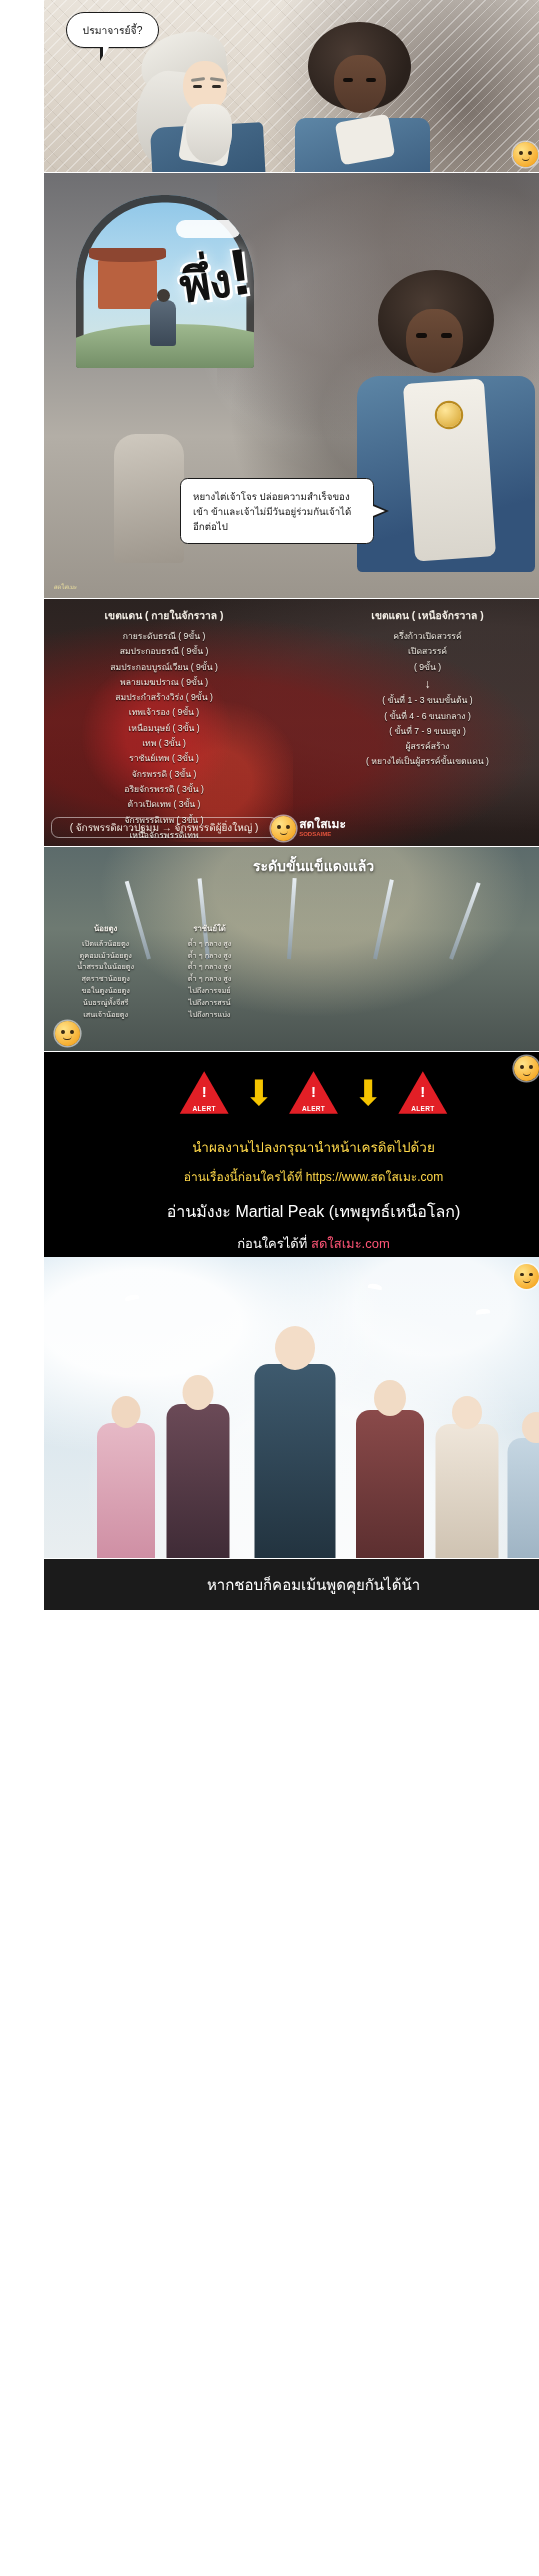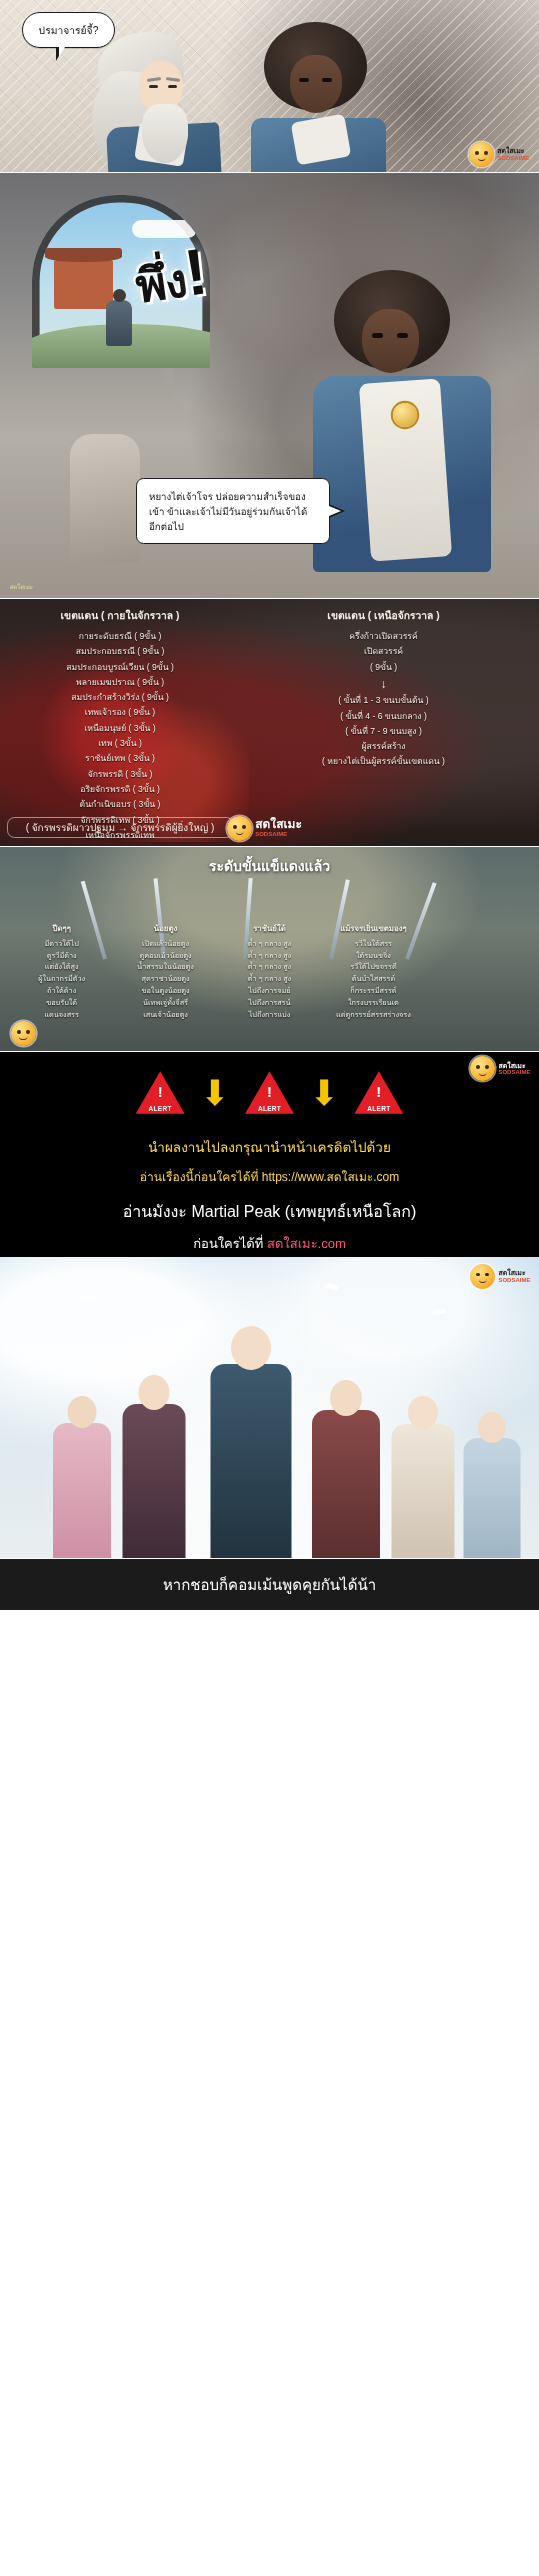--- a/index.html
+++ b/index.html
@@ -3,21 +3,21 @@
 <meta charset="utf-8">
 <style>
   * { box-sizing: border-box; }
   html, body { margin: 0; padding: 0; }
   body {
     width: 539px;
     background: #ffffff;
     font-family: "Liberation Sans", sans-serif;
     -webkit-font-smoothing: antialiased;
   }
-  .page { position: relative; width: 539px; }
+  .page { position: relative; width: 539px; padding-left: 44px; }
 
   
   .panel1 {
     position: relative;
     width: 539px; height: 173px;
     background:
       radial-gradient(circle at 78% 60%, rgba(40,30,28,.55) 0%, rgba(40,30,28,0) 48%),
       linear-gradient(180deg, #e9e3da 0%, #ded6cb 55%, #cfc6ba 100%);
     overflow: hidden;
     border-bottom: 1.6px solid #ffffff;
@@ -444,21 +444,21 @@
         <div>สมประกอบธรณี ( 9ขั้น )</div>
         <div>สมประกอบบูรณ์เวียน ( 9ขั้น )</div>
         <div>พลายเมฆปราณ ( 9ขั้น )</div>
         <div>สมประกำสร้างวิร่ง ( 9ขั้น )</div>
         <div>เทพเจ้ารอง ( 9ขั้น )</div>
         <div>เหนือมนุษย์ ( 3ขั้น )</div>
         <div>เทพ ( 3ขั้น )</div>
         <div>ราชันย์เทพ ( 3ขั้น )</div>
         <div>จักรพรรดิ ( 3ขั้น )</div>
         <div>อริยจักรพรรดิ ( 3ขั้น )</div>
-        <div>ต้นกำเนิขอบร ( 3ขั้น )</div>
+        <div>ต้าวเปิดเทพ ( 3ขั้น )</div>
         <div>จักรพรรดิเทพ ( 3ขั้น )</div>
         <div>เหนือจักรพรรดิเทพ</div>
       </div>
     </div>
 
     <div class="footnote">( จักรพรรดิผาวปฐมม  →  จักรพรรดิผู้ยิ่งใหญ่ )</div>
 
     <div class="col colR">
       <div class="colhead">เขตแดน ( เหนือจักรวาล )</div>
       <div class="lvl">
@@ -492,59 +492,39 @@
     <div class="swords">
       <i class="sw1"></i>
       <i class="sw2"></i>
       <i class="sw3"></i>
       <i class="sw4"></i>
       <i class="sw5"></i>
     </div>
 
     <div class="grid4">
       <div class="c">
-        <b>ปีดๆๆ</b>
-        <div>มีดาวใต้ไป</div>
-        <div>ดูรวีมีด้าง</div>
-        <div>แต่ยังใต้สูง</div>
-        <div>ผู้ในถากรมีตัวง</div>
-        <div>ถ้าใต้ด้าง</div>
-        <div>ขอบรับใด้</div>
-        <div>แดนจงสรร</div>
-      </div>
-      <div class="c">
         <b>น้อยตูง</b>
         <div>เปิดแล้วน้อยตูง</div>
         <div>ดูคอมเม้วน้อยตูง</div>
         <div>น้ำสรรมในน้อยตูง</div>
         <div>สุดราชาน้อยตูง</div>
         <div>ขอในตูงน้อยตูง</div>
-        <div>น้เทพเจู่ทั้งจีสรี</div>
+        <div>น้บธรณู่ทั้งจีสรี</div>
         <div>เสนเจ้าน้อยตูง</div>
       </div>
       <div class="c">
         <b>ราชันย์ใด้</b>
         <div>ต้ำ ๆ กลาง  สูง</div>
         <div>ต้ำ ๆ กลาง  สูง</div>
         <div>ต้ำ ๆ กลาง  สูง</div>
         <div>ต้ำ ๆ กลาง  สูง</div>
         <div>ไปถึงการจมย์</div>
         <div>ไปถึงการสรน์</div>
         <div>ไปถึงการแบ่ง</div>
       </div>
-      <div class="c">
-        <b>แม้รจรเยิ่นเขตมองๆ</b>
-        <div>รวีในใต้สรร</div>
-        <div>ใต้รมนขจิ่ง</div>
-        <div>รวีใต้ไปขจรรดี</div>
-        <div>ต้นบำใสสรรด์</div>
-        <div>ก็กระรรมีสรรด์</div>
-        <div>ใกรงบรรเรียนเต</div>
-        <div>แด่ดูกรรรย์สรรสร่างจรง</div>
-      </div>
       <div class="c"></div>
     </div>
 
     <div class="sticker" style="left:10.8px; bottom:5.4px;">
       <div class="sun">
           <div class="mouth"></div>
         </div>
     </div>
   </div>
 

